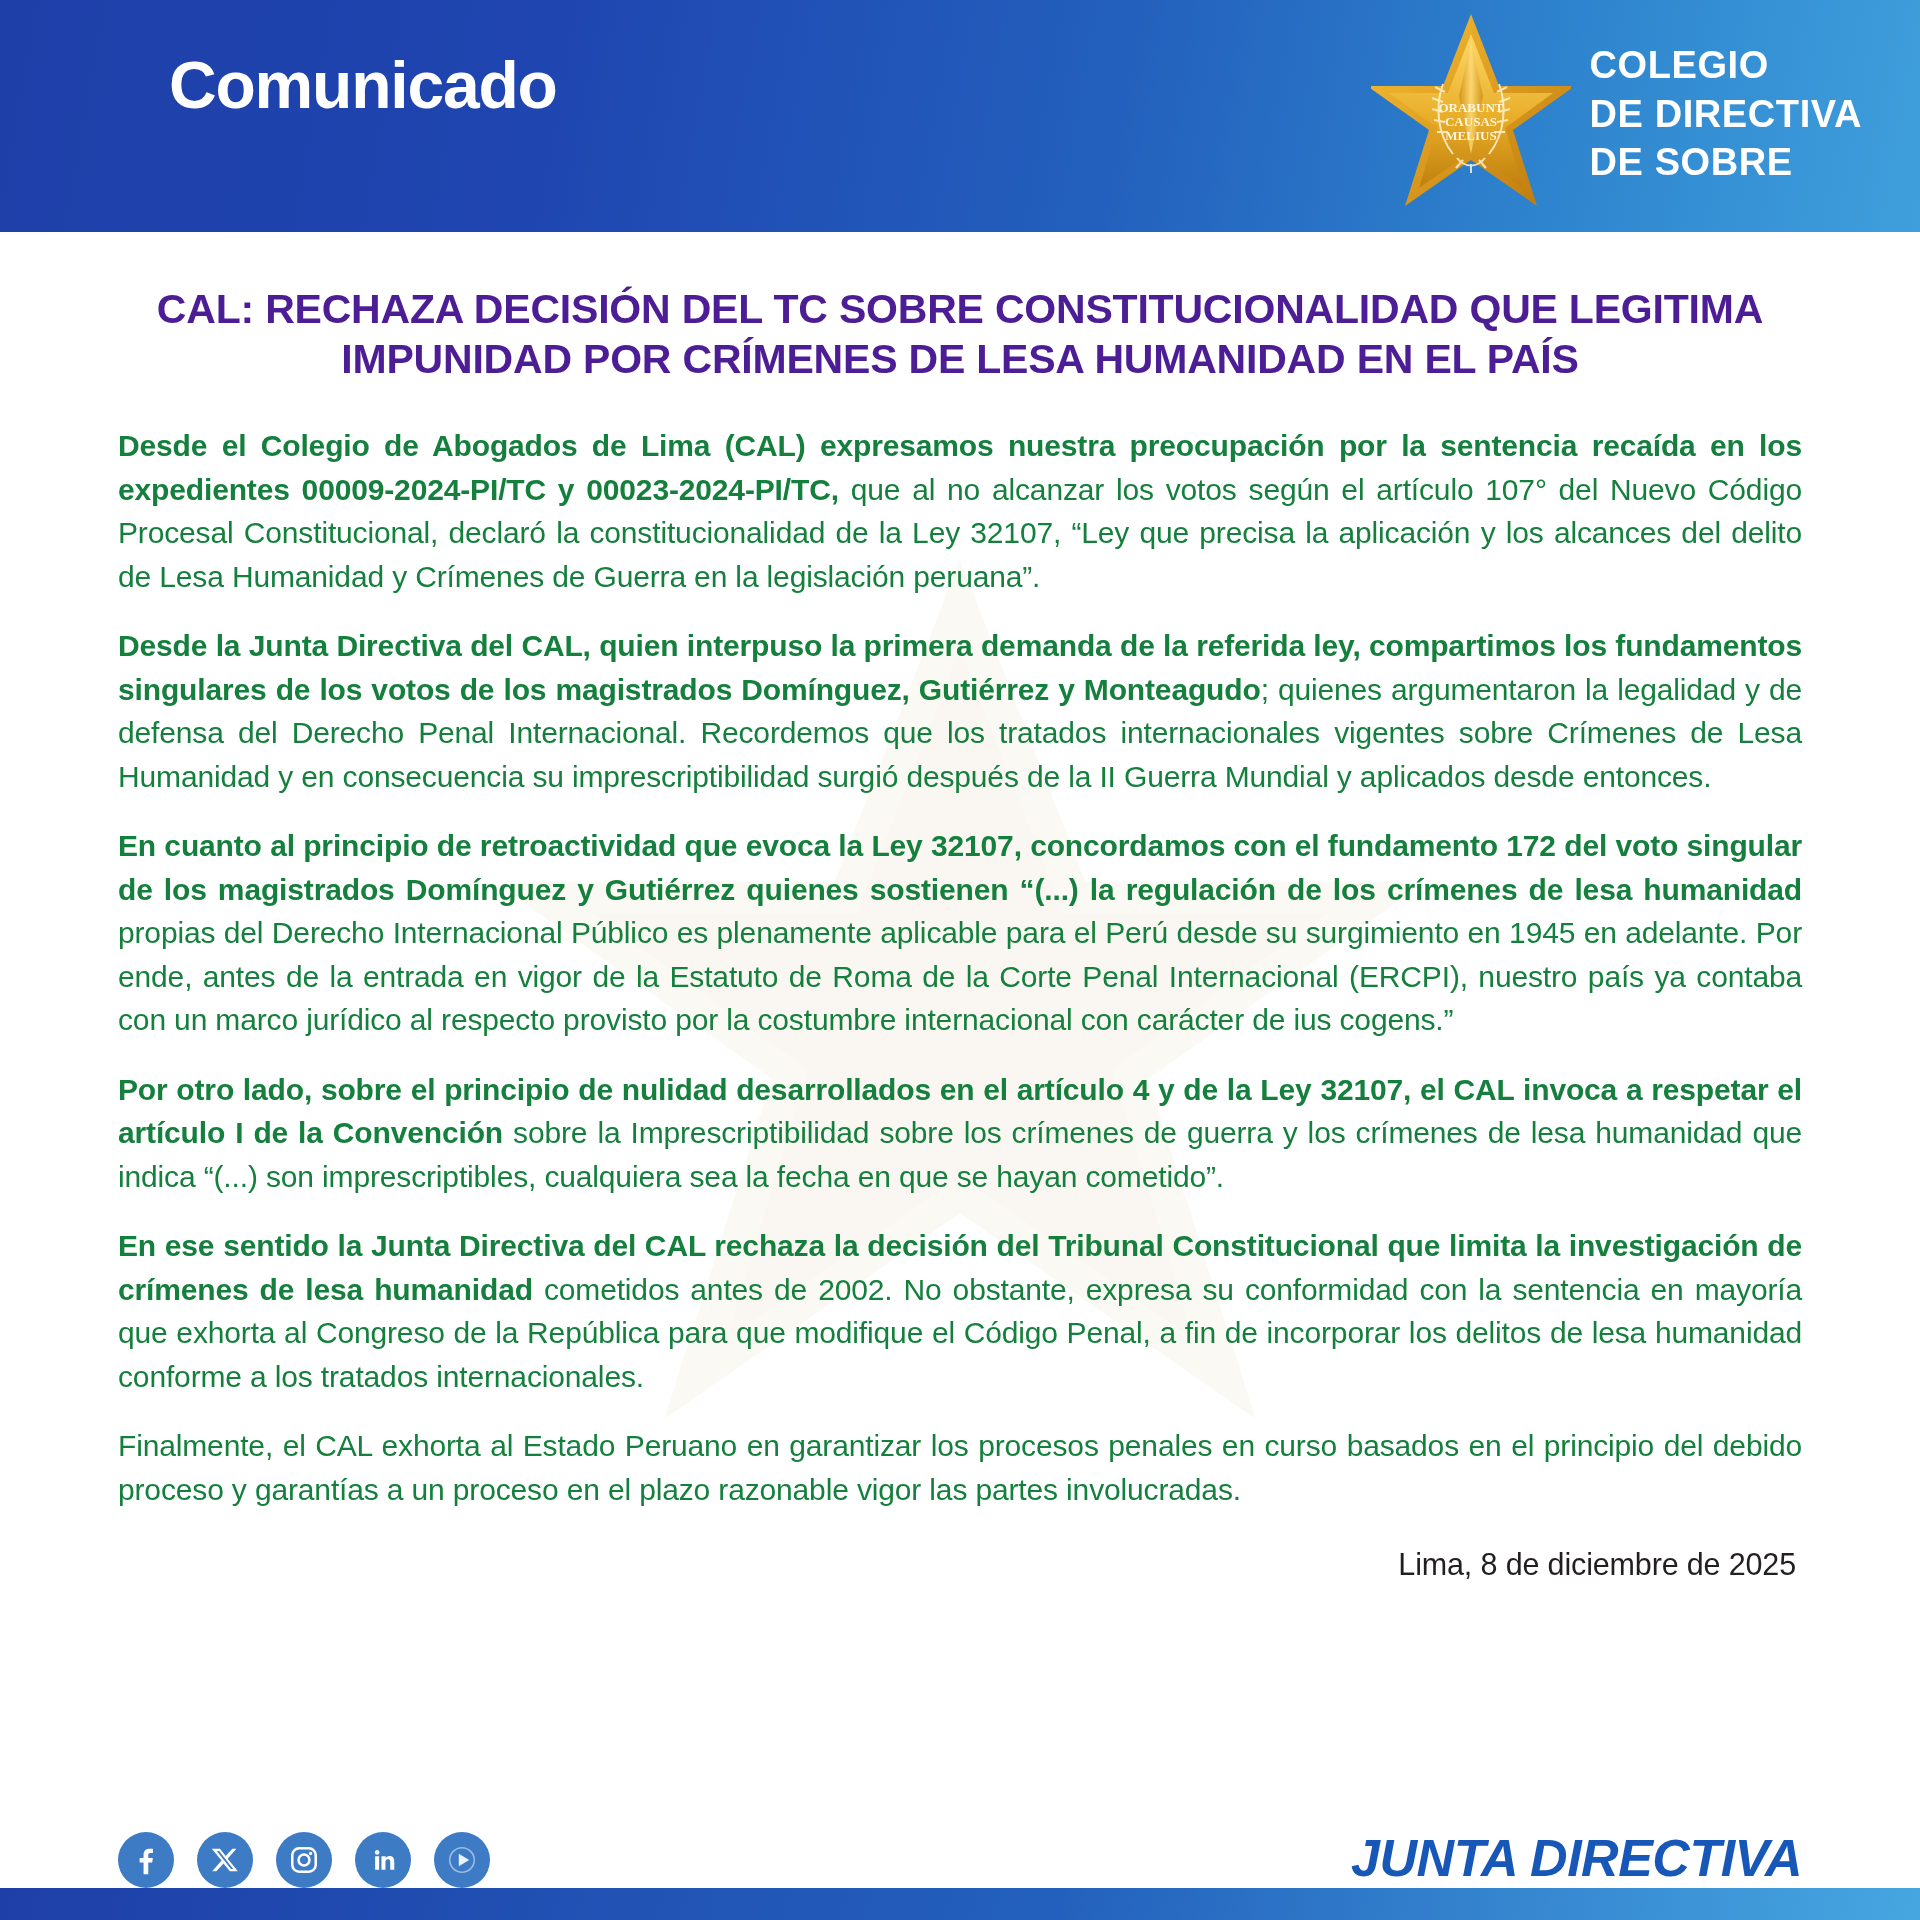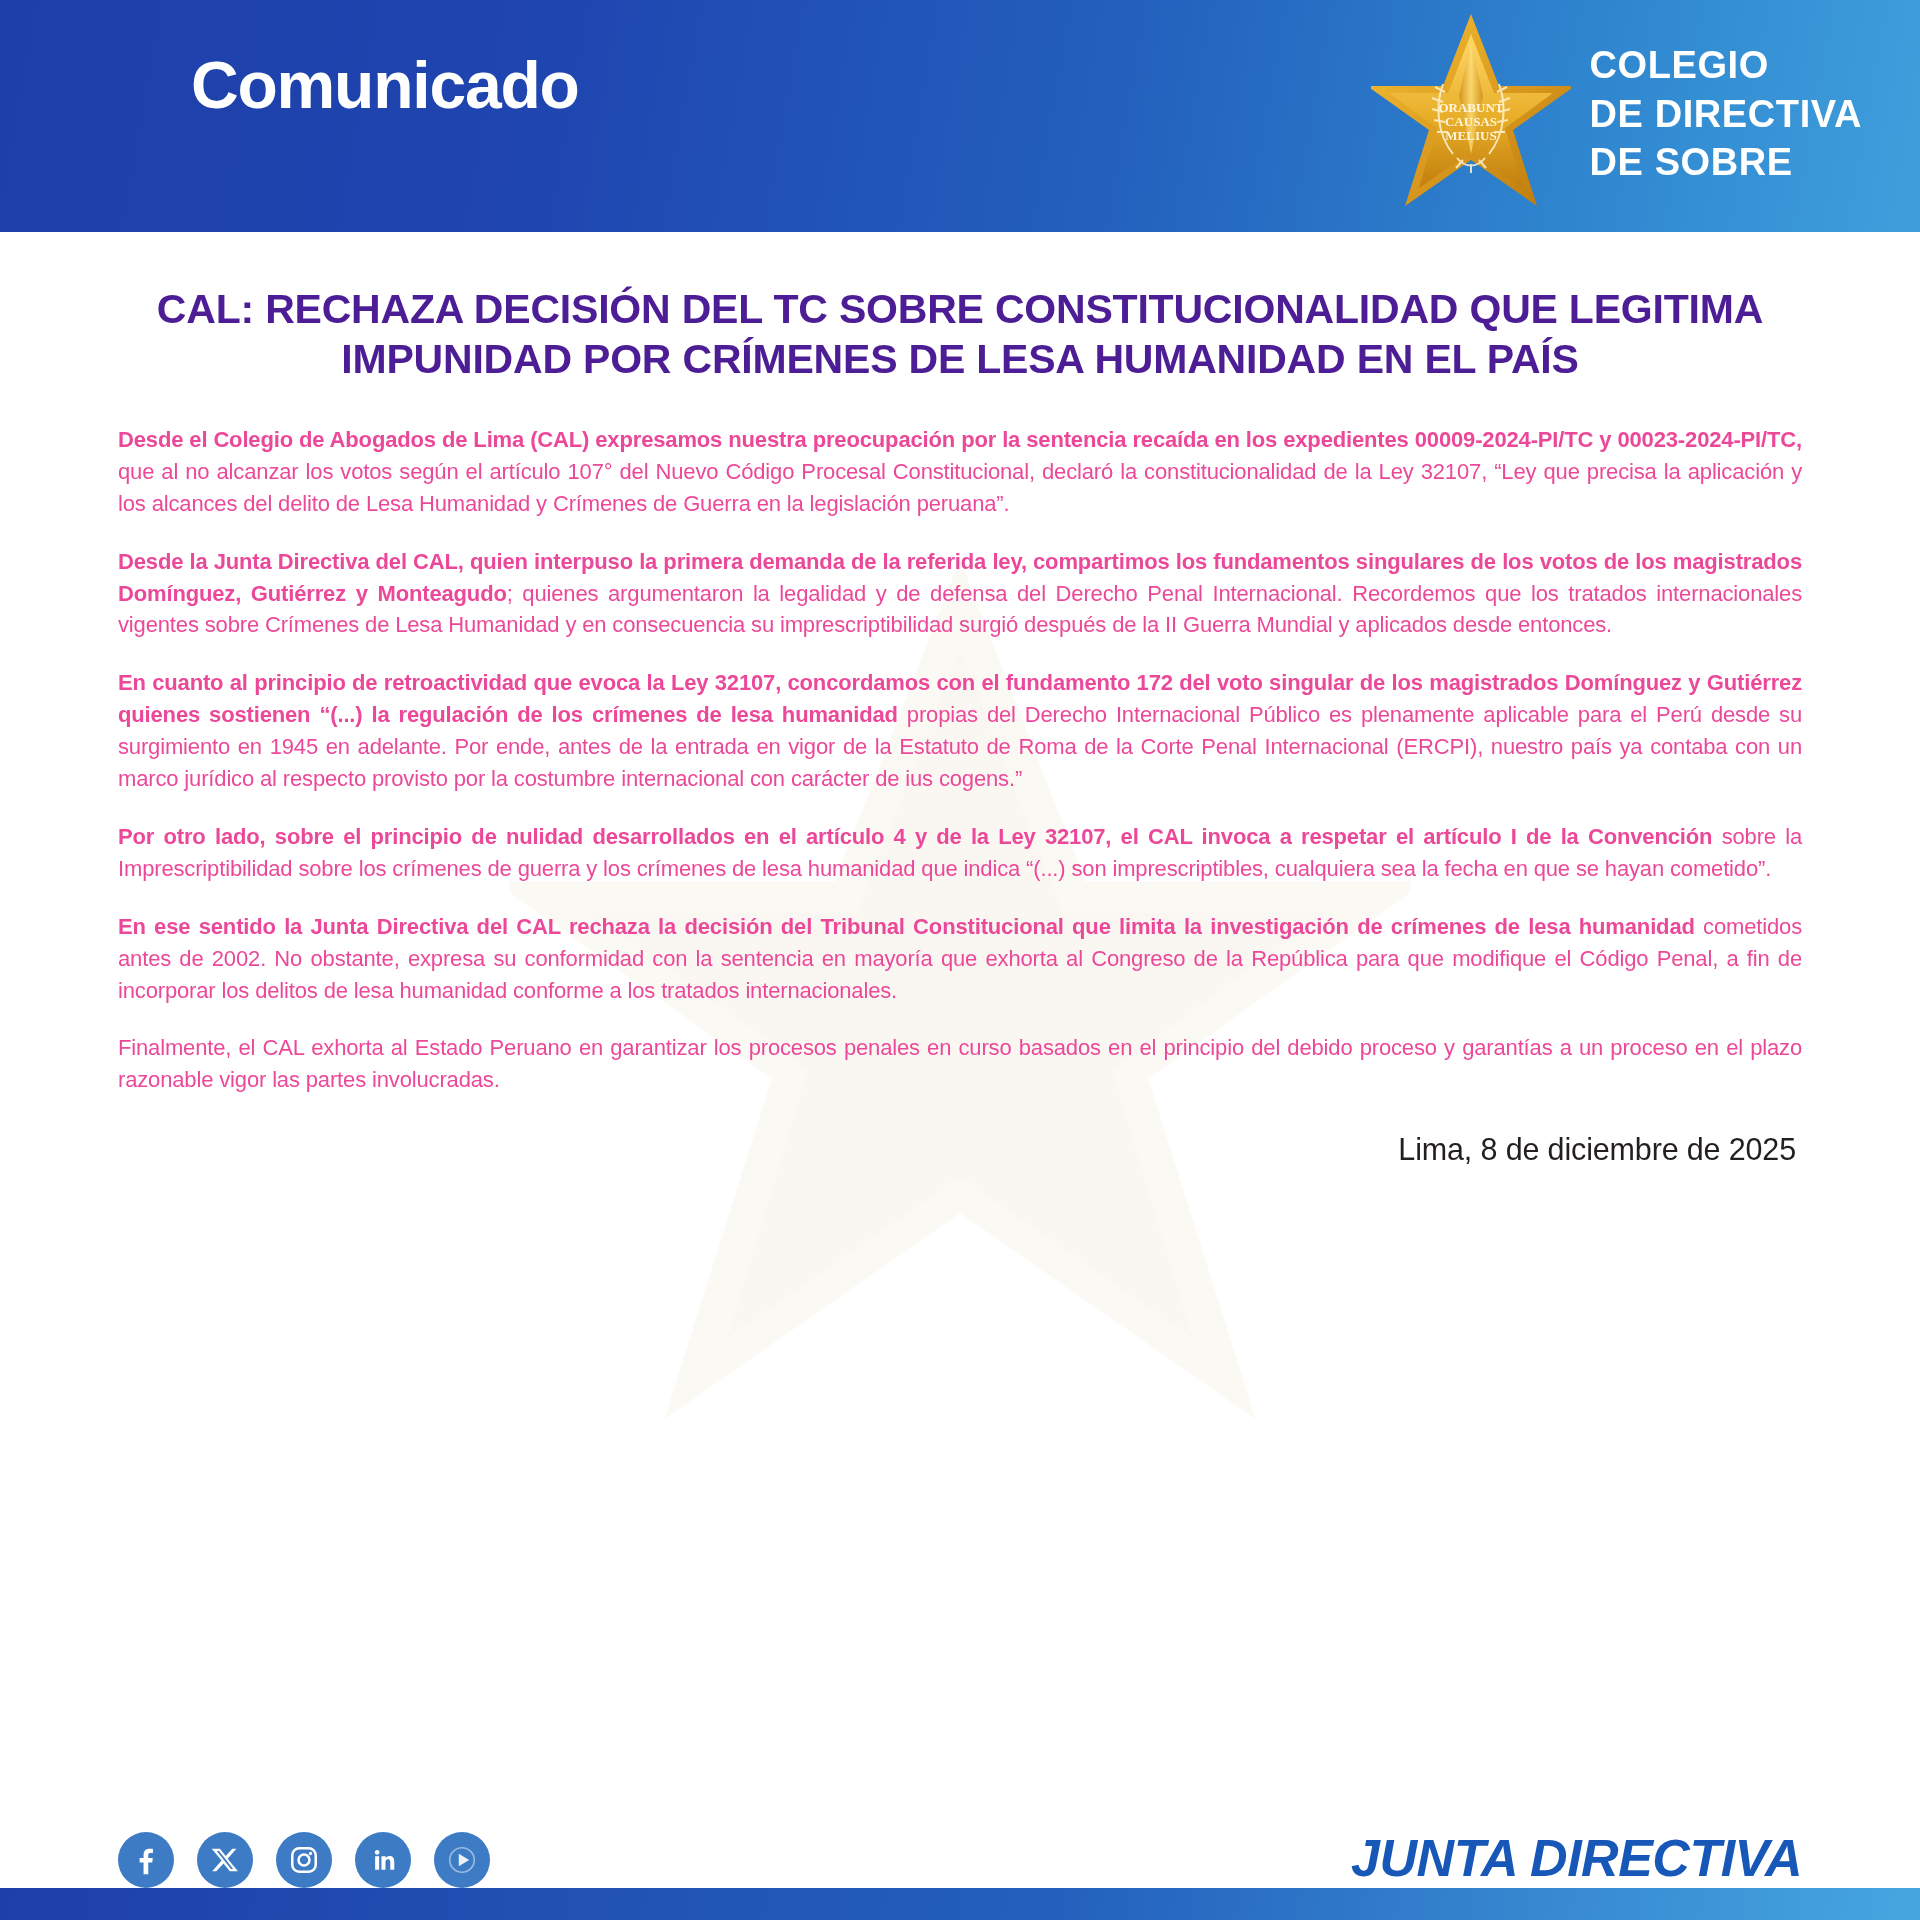--- a/index.html
+++ b/index.html
@@ -29,21 +29,21 @@
     overflow: visible;
     z-index: 5;
   }
 
   .header-left {
     position: absolute;
     left: 150px;
     top: 52px;
     display: flex;
     align-items: center;
-    gap: 32px;
+    gap: 10px;
   }
   .header-rule {
     width: 9px;
     background: #ffffff;
     border-radius: 1px;
     margin-top: 4px;
     margin-bottom: 8px;
   }
   .header-titles { display: flex; flex-direction: column; }
   .comunicado {
@@ -118,23 +118,23 @@
     font-size: 41px;
     font-weight: 700;
     line-height: 1.22;
     text-align: center;
     letter-spacing: -0.2px;
     margin-bottom: 40px;
     padding: 0 8px;
   }
 
   .para {
-    font-size: 22px;
+    font-size: 30px;
     line-height: 1.45;
-    color: #ec4899;
+    color: #15803d;
     text-align: justify;
     margin-bottom: 26px;
     letter-spacing: -0.15px;
     margin-top: 6px;
   }
   .para b { font-weight: 700; }
 
   .date-line {
     font-size: 30.5px;
     color: #231f20;

